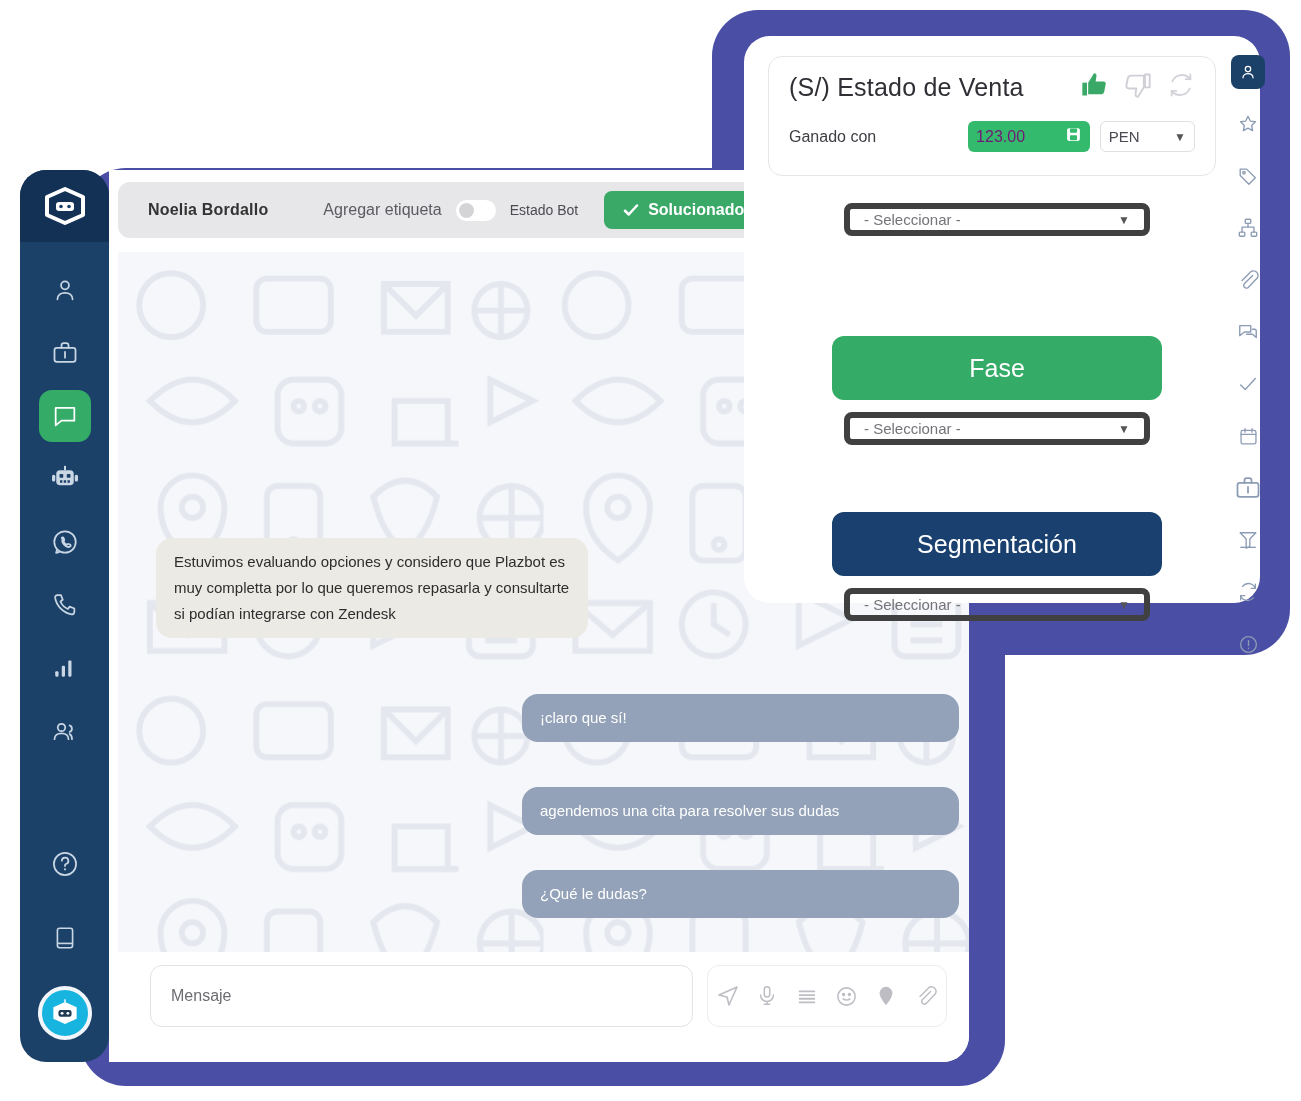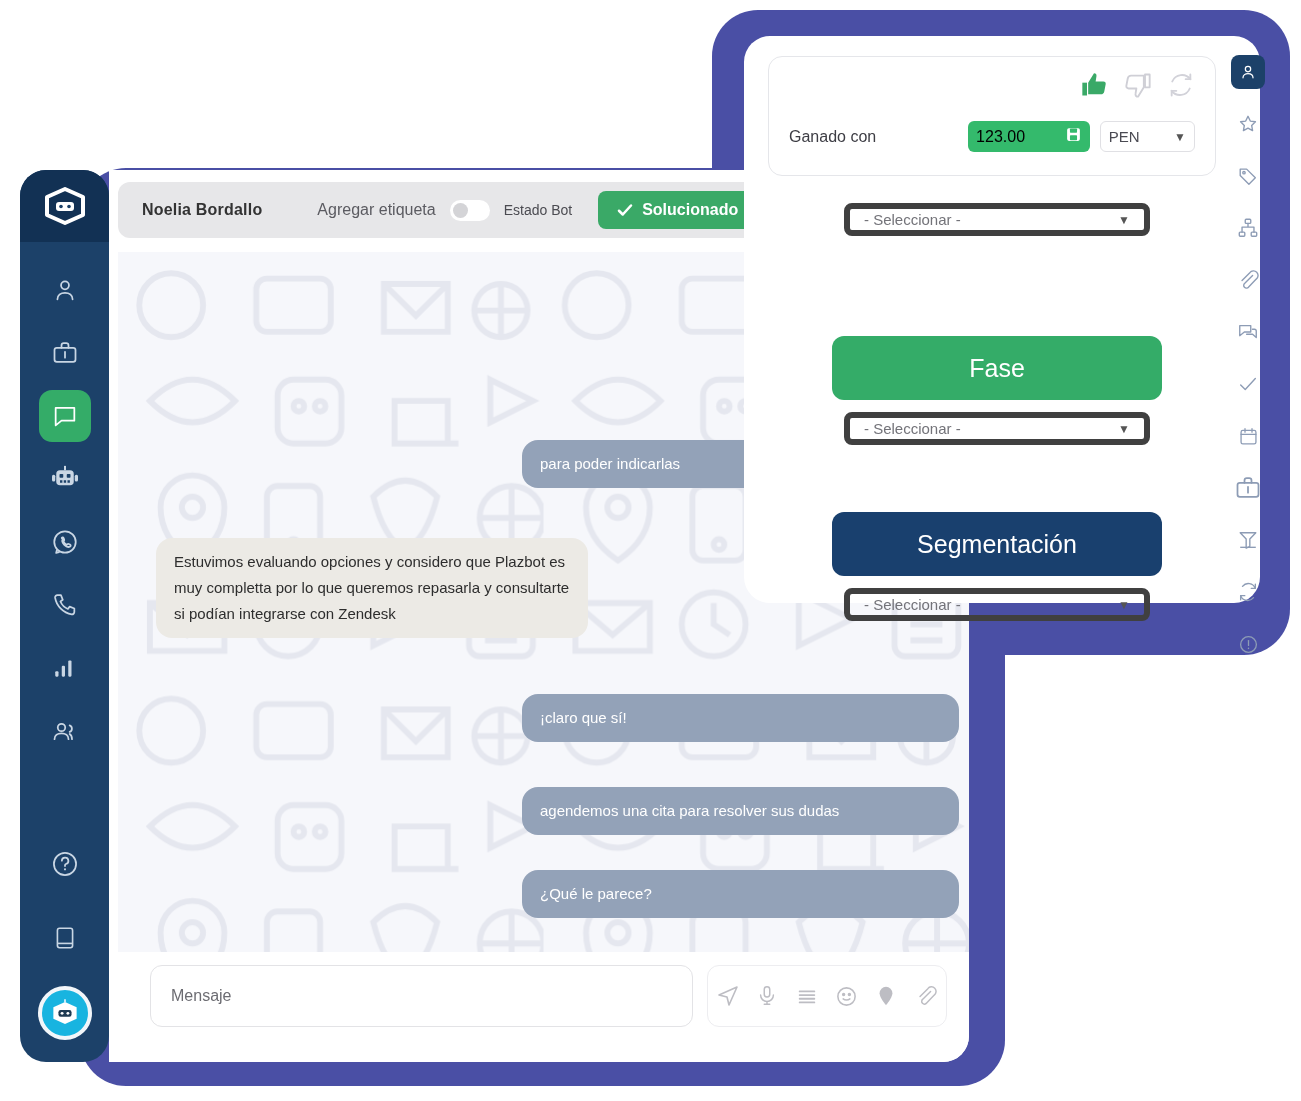--- a/index.html
+++ b/index.html
@@ -61,21 +61,21 @@
     left: 109px; top: 170px; width: 860px; height: 892px;
     background: #ffffff;
     border-top-right-radius: 26px;
     border-bottom-right-radius: 26px;
     overflow: hidden;
   }
   #chat-header {
     position: absolute; left: 9px; top: 12px; right: 0; height: 56px;
     background: #e7e7e9;
     border-radius: 12px;
-    display: flex; align-items: center; padding: 0 24px;
+    display: flex; align-items: center; padding: 0 30px;
   }
   #chat-contact-name { font-size: 16px; font-weight: bold; color: #333; letter-spacing: .2px; }
   #header-tools { display: flex; align-items: center; gap: 14px; margin-left: 55px; }
   #add-tag-label { font-size: 16px; color: #5b5b61; }
   .toggle {
     width: 40px; height: 21px; border-radius: 11px; background: #ffffff;
     position: relative; flex: 0 0 auto;
   }
   .toggle .knob {
     position: absolute; left: 3px; top: 3px;
@@ -139,21 +139,21 @@
     border: 1px solid #e5e6ea; border-radius: 14px;
     padding: 14px 20px;
   }
   #deal-title-row { display: flex; align-items: center; }
   #deal-title { font-size: 25px; color: #2f2f35; letter-spacing: .2px; }
   #deal-actions { margin-left: auto; display: flex; align-items: center; gap: 14px; }
   #deal-value-row { display: flex; align-items: center; margin-top: 18px; }
   #deal-value-label { font-size: 16px; color: #3d3d44; width: 190px; }
   #deal-amount-field {
     width: 128px; height: 31px; background: #34ba6c; border-radius: 6px;
-    display: flex; align-items: center; padding: 0 8px; color: #000000; font-size: 16px;
+    display: flex; align-items: center; padding: 0 8px; color: #701a75; font-size: 16px;
   }
   #deal-amount-value { flex: 1; }
   #currency-select {
     margin-left: 10px; width: 100px; height: 31px;
     border: 1px solid #e0e0e4; border-radius: 6px;
     display: flex; align-items: center; padding: 0 8px;
     font-size: 15px; color: #4a4a52;
   }
   .caret { margin-left: auto; font-size: 12px; color: #555; }
 
@@ -242,25 +242,24 @@
               <rect x="66" y="64" width="12" height="12" rx="2"></rect>
                 <path d="M69 70h6M69 73h6"></path>
             </g>
           </pattern>
         </defs>
         <rect width="160" height="160" fill="#f6f7fb"></rect>
         <rect width="160" height="160" fill="url(#dood)"></rect>
       </svg>
 
       <div class="msgs" id="msgs">
-          <div class="bubble out" style="top: 188px; width: 437px; right: 10px;">para poder indicarlas</div>
           <div class="bubble in" style="top: 286px; width: 432px; left: 38px;">Estuvimos evaluando opciones y considero que Plazbot es muy completta por lo que queremos repasarla y consultarte si podían integrarse con Zendesk</div>
           <div class="bubble out" style="top: 442px; width: 437px; right: 10px;">¡claro que sí!</div>
           <div class="bubble out" style="top: 535px; width: 437px; right: 10px;">agendemos una cita para resolver sus dudas</div>
-          <div class="bubble out" style="top: 618px; width: 437px; right: 10px;">¿Qué le parece?</div>
+          <div class="bubble out" style="top: 618px; width: 437px; right: 10px;">¿Qué le dudas?</div>
         </div>
     </div>
 
     <div id="composer">
       <input id="message-input" placeholder="Mensaje" style="">
       <div id="composer-tools">
         <span class="tool-btn">
           <svg width="24" height="24" viewBox="0 0 24 24" fill="none" stroke="#bdbdc3" stroke-width="1.6" stroke-linejoin="round">
             <path d="M3 11 L21 3 L13 21 L11 13 z"></path>
           </svg>
@@ -407,20 +406,21 @@
           <path d="M22 4 V0" stroke="#ffffff" stroke-width="2"></path>
         </svg>
       </span>
     </div>
   </div>
 
   <div id="detail-card">
 
     <div id="deal-box">
       <div id="deal-title-row">
+        <span id="deal-title">(S/) Estado de Venta</span>
         <span id="deal-actions">
           <span>
             <svg width="30" height="28" viewBox="0 0 24 24" fill="#3aa967">
               <path d="M2 10h4v11H2z"></path>
               <path d="M7 10l5-8c1.6 0 2.4 1.1 2.1 2.6L13.4 9H20a2 2 0 0 1 2 2.3l-1.2 6.3A3 3 0 0 1 17.8 20H7z"></path>
             </svg>
           </span>
           <span>
             <svg width="30" height="28" viewBox="0 0 24 24" fill="none" stroke="#cfcfd6" stroke-width="1.6" stroke-linejoin="round">
               <path d="M18 14h4V3h-4z"></path>

